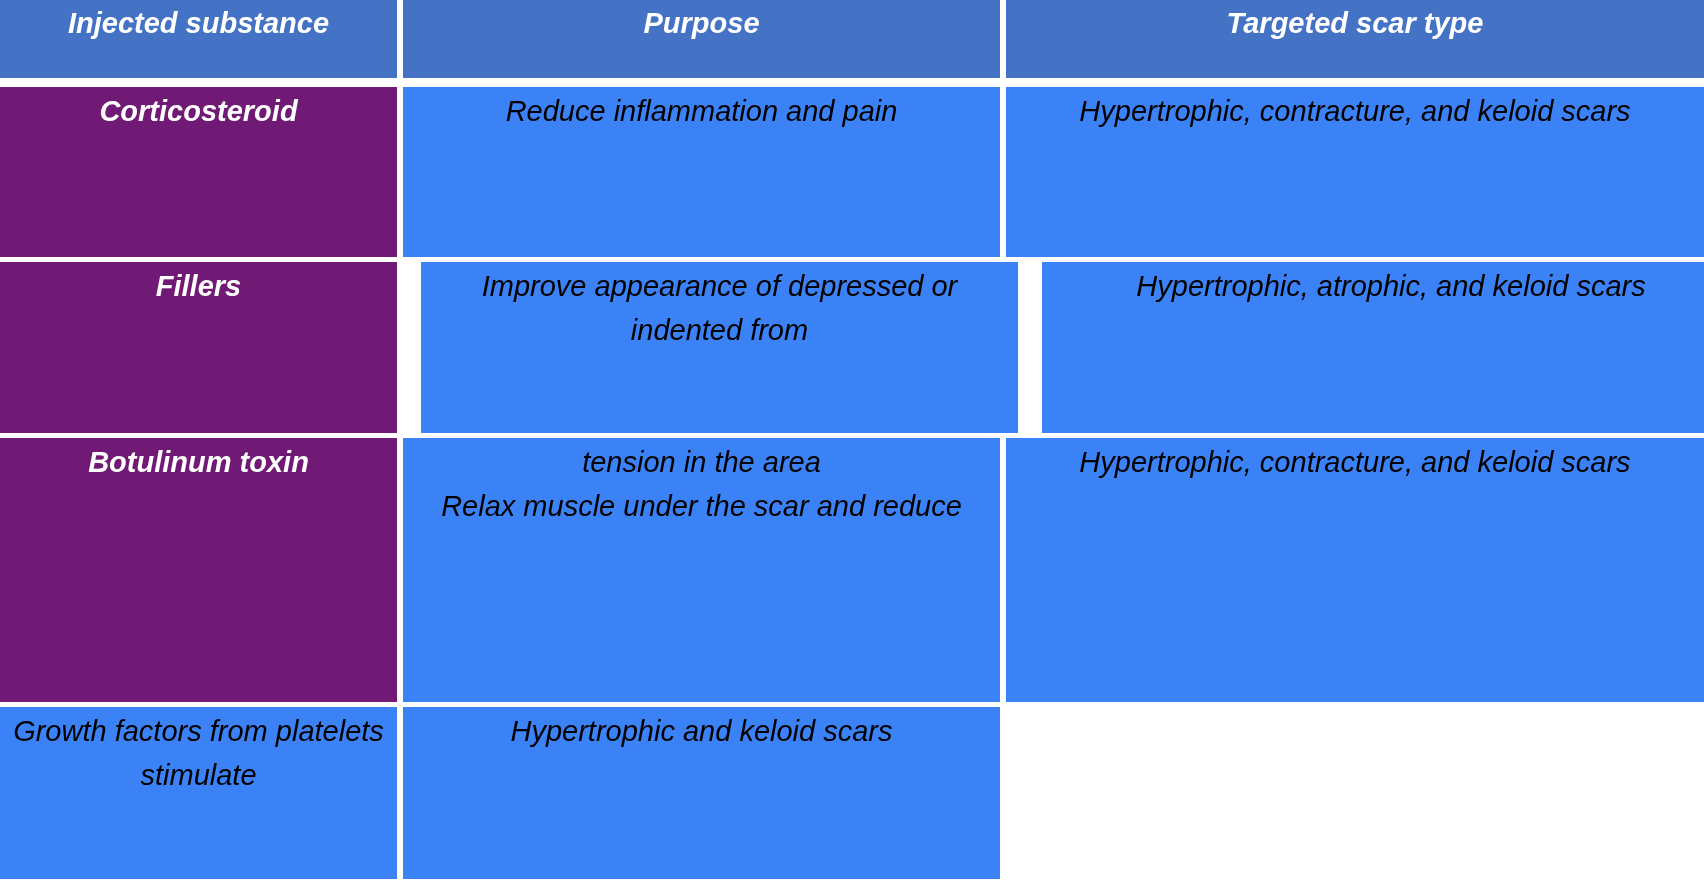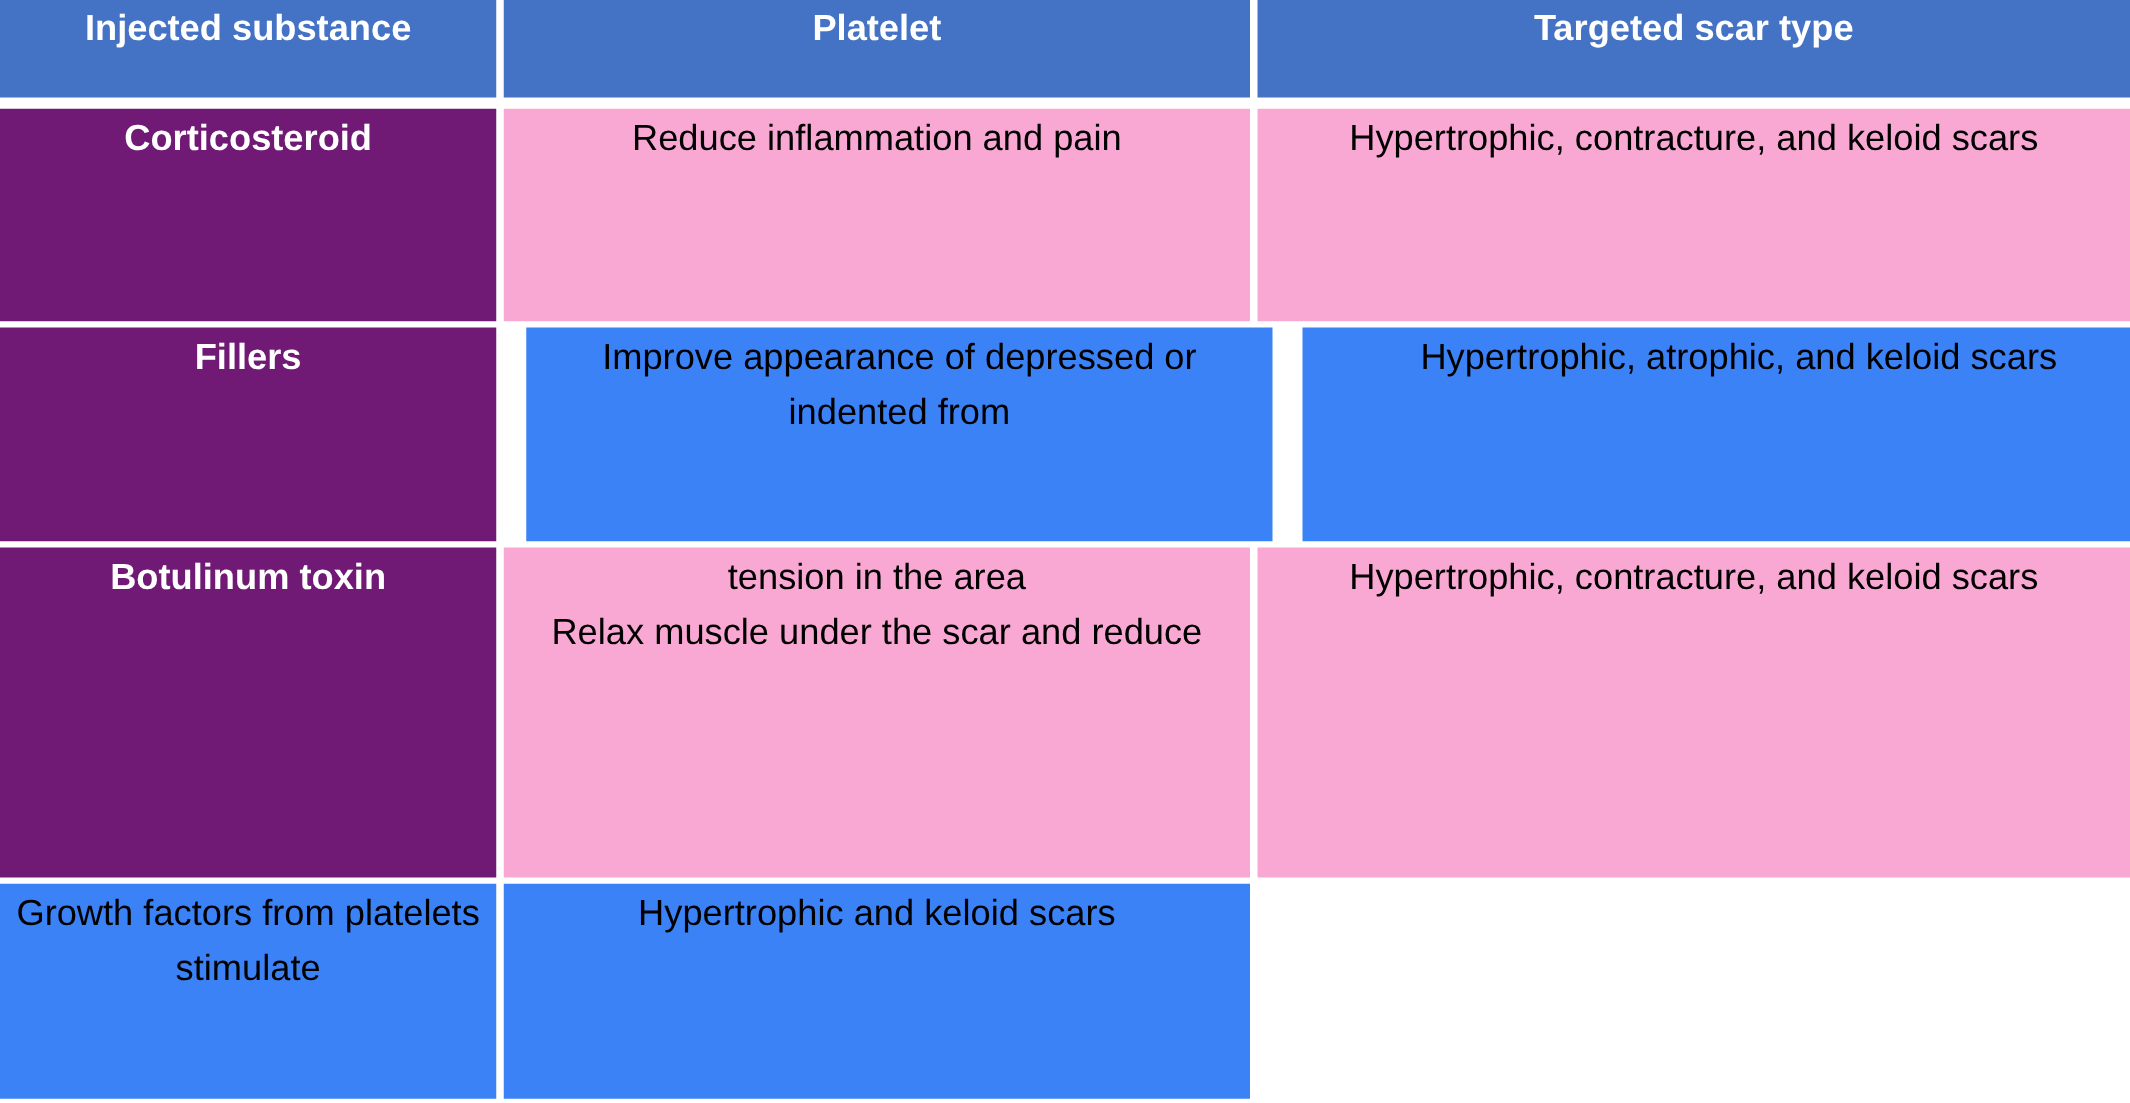--- a/index.html
+++ b/index.html
@@ -10,20 +10,21 @@
   body {
     width: 1704px;
     height: 882px;
     overflow: hidden;
     font-family: "Liberation Sans", "DejaVu Sans", sans-serif;
   }
   .tbl {
     width: 1421px;
     height: 882px;
     background: #ffffff;
+    font-style: italic;
   }
   .row {
     display: grid;
     grid-template-columns: 397px 597px 698px;
     column-gap: 6px;
   }
   .cell {
     box-sizing: border-box;
     text-align: center;
     padding: 2px 10px 0 10px;
@@ -44,32 +45,32 @@
   
   .row-r1 { height: 170px; margin-bottom: 5px; }
   .row-r2 { height: 171px; margin-bottom: 5px; gap: 24px; }
   .row-r3 { height: 264px; margin-bottom: 5px; }
   .row-r4 { height: 172px; margin-bottom: 0; }
   .cell-substance {
     background: #701a75;
     color: #ffffff;
     font-weight: bold;
   }
-  .band-dark  { background: #f9a8d4; }
+  .band-dark  { background: #3b82f6; }
   .band-light { background: #3b82f6; }
   .purpose-text { max-width: 560px; margin: 0 auto; }
 </style>
 </head>
 <body>
 
 <div class="tbl">
 
   <div class="row row-header">
     <div class="cell">Injected substance</div>
-    <div class="cell">Platelet</div>
+    <div class="cell">Purpose</div>
     <div class="cell">Targeted scar type</div>
   </div>
 
   <div class="row row-r1">
     <div class="cell cell-substance">Corticosteroid</div>
     <div class="cell band-dark">
       <div class="purpose-text">Reduce inflammation and pain</div>
     </div>
     <div class="cell band-dark">Hypertrophic, contracture, and keloid scars</div>
   </div>

